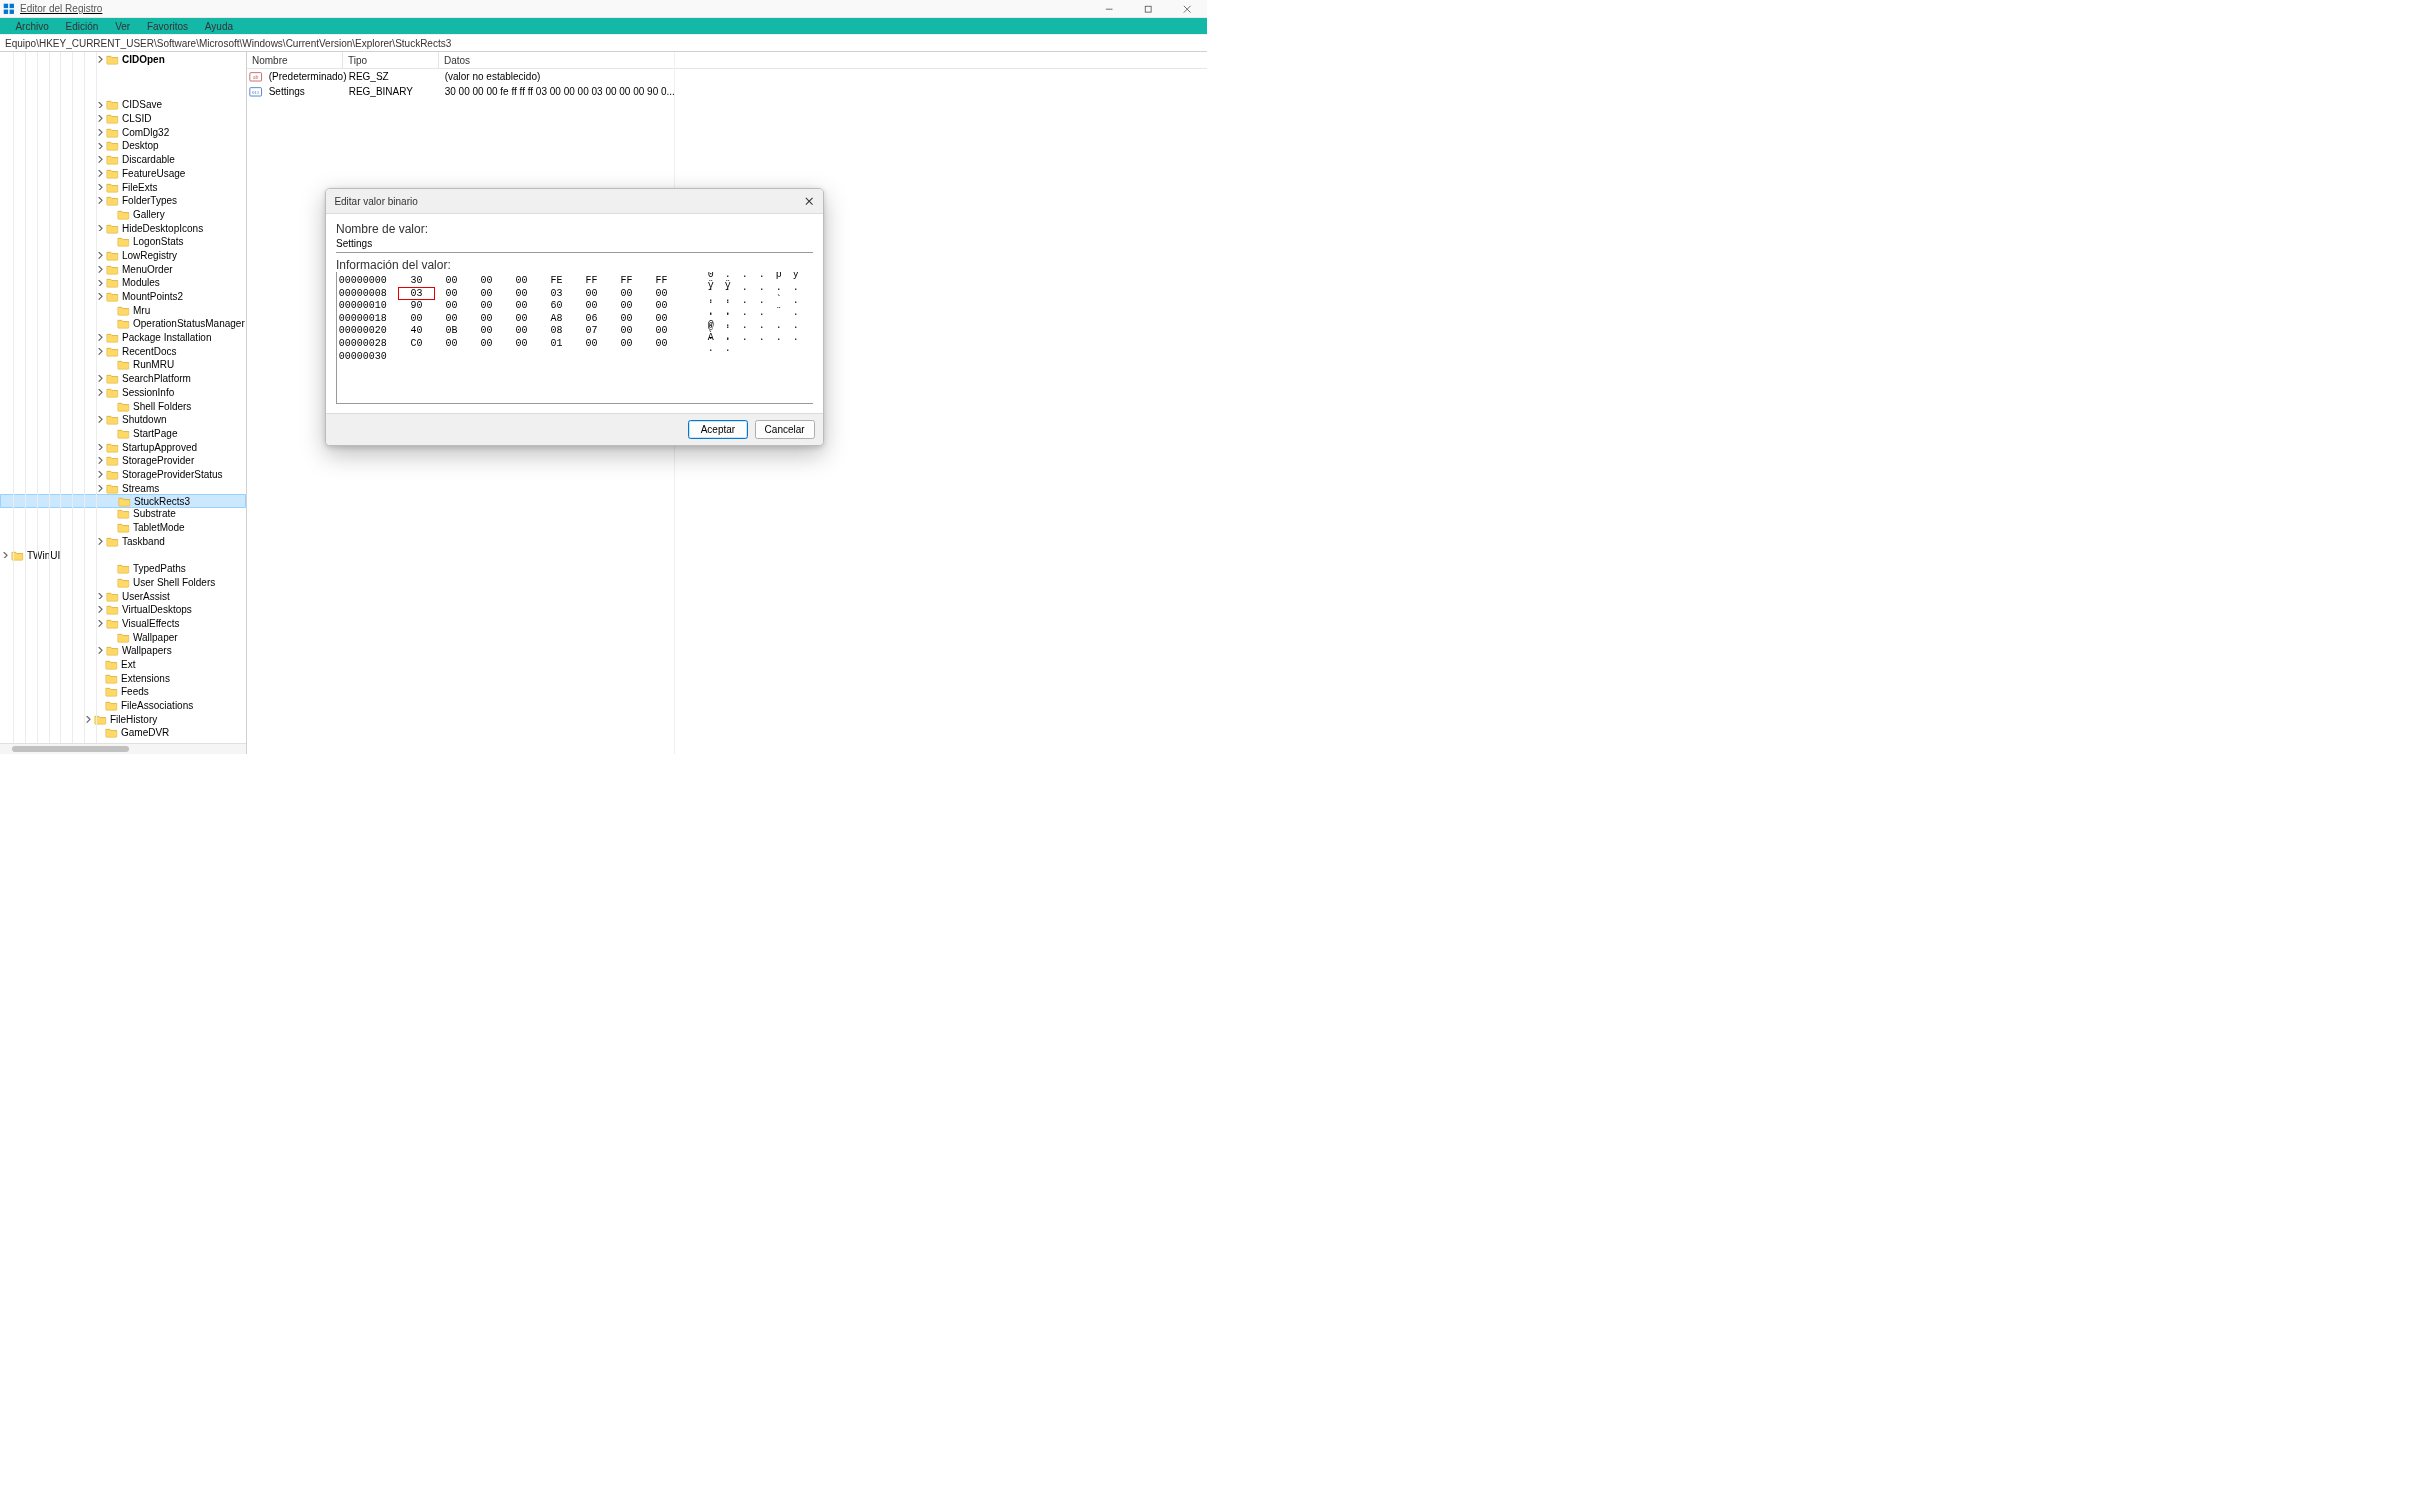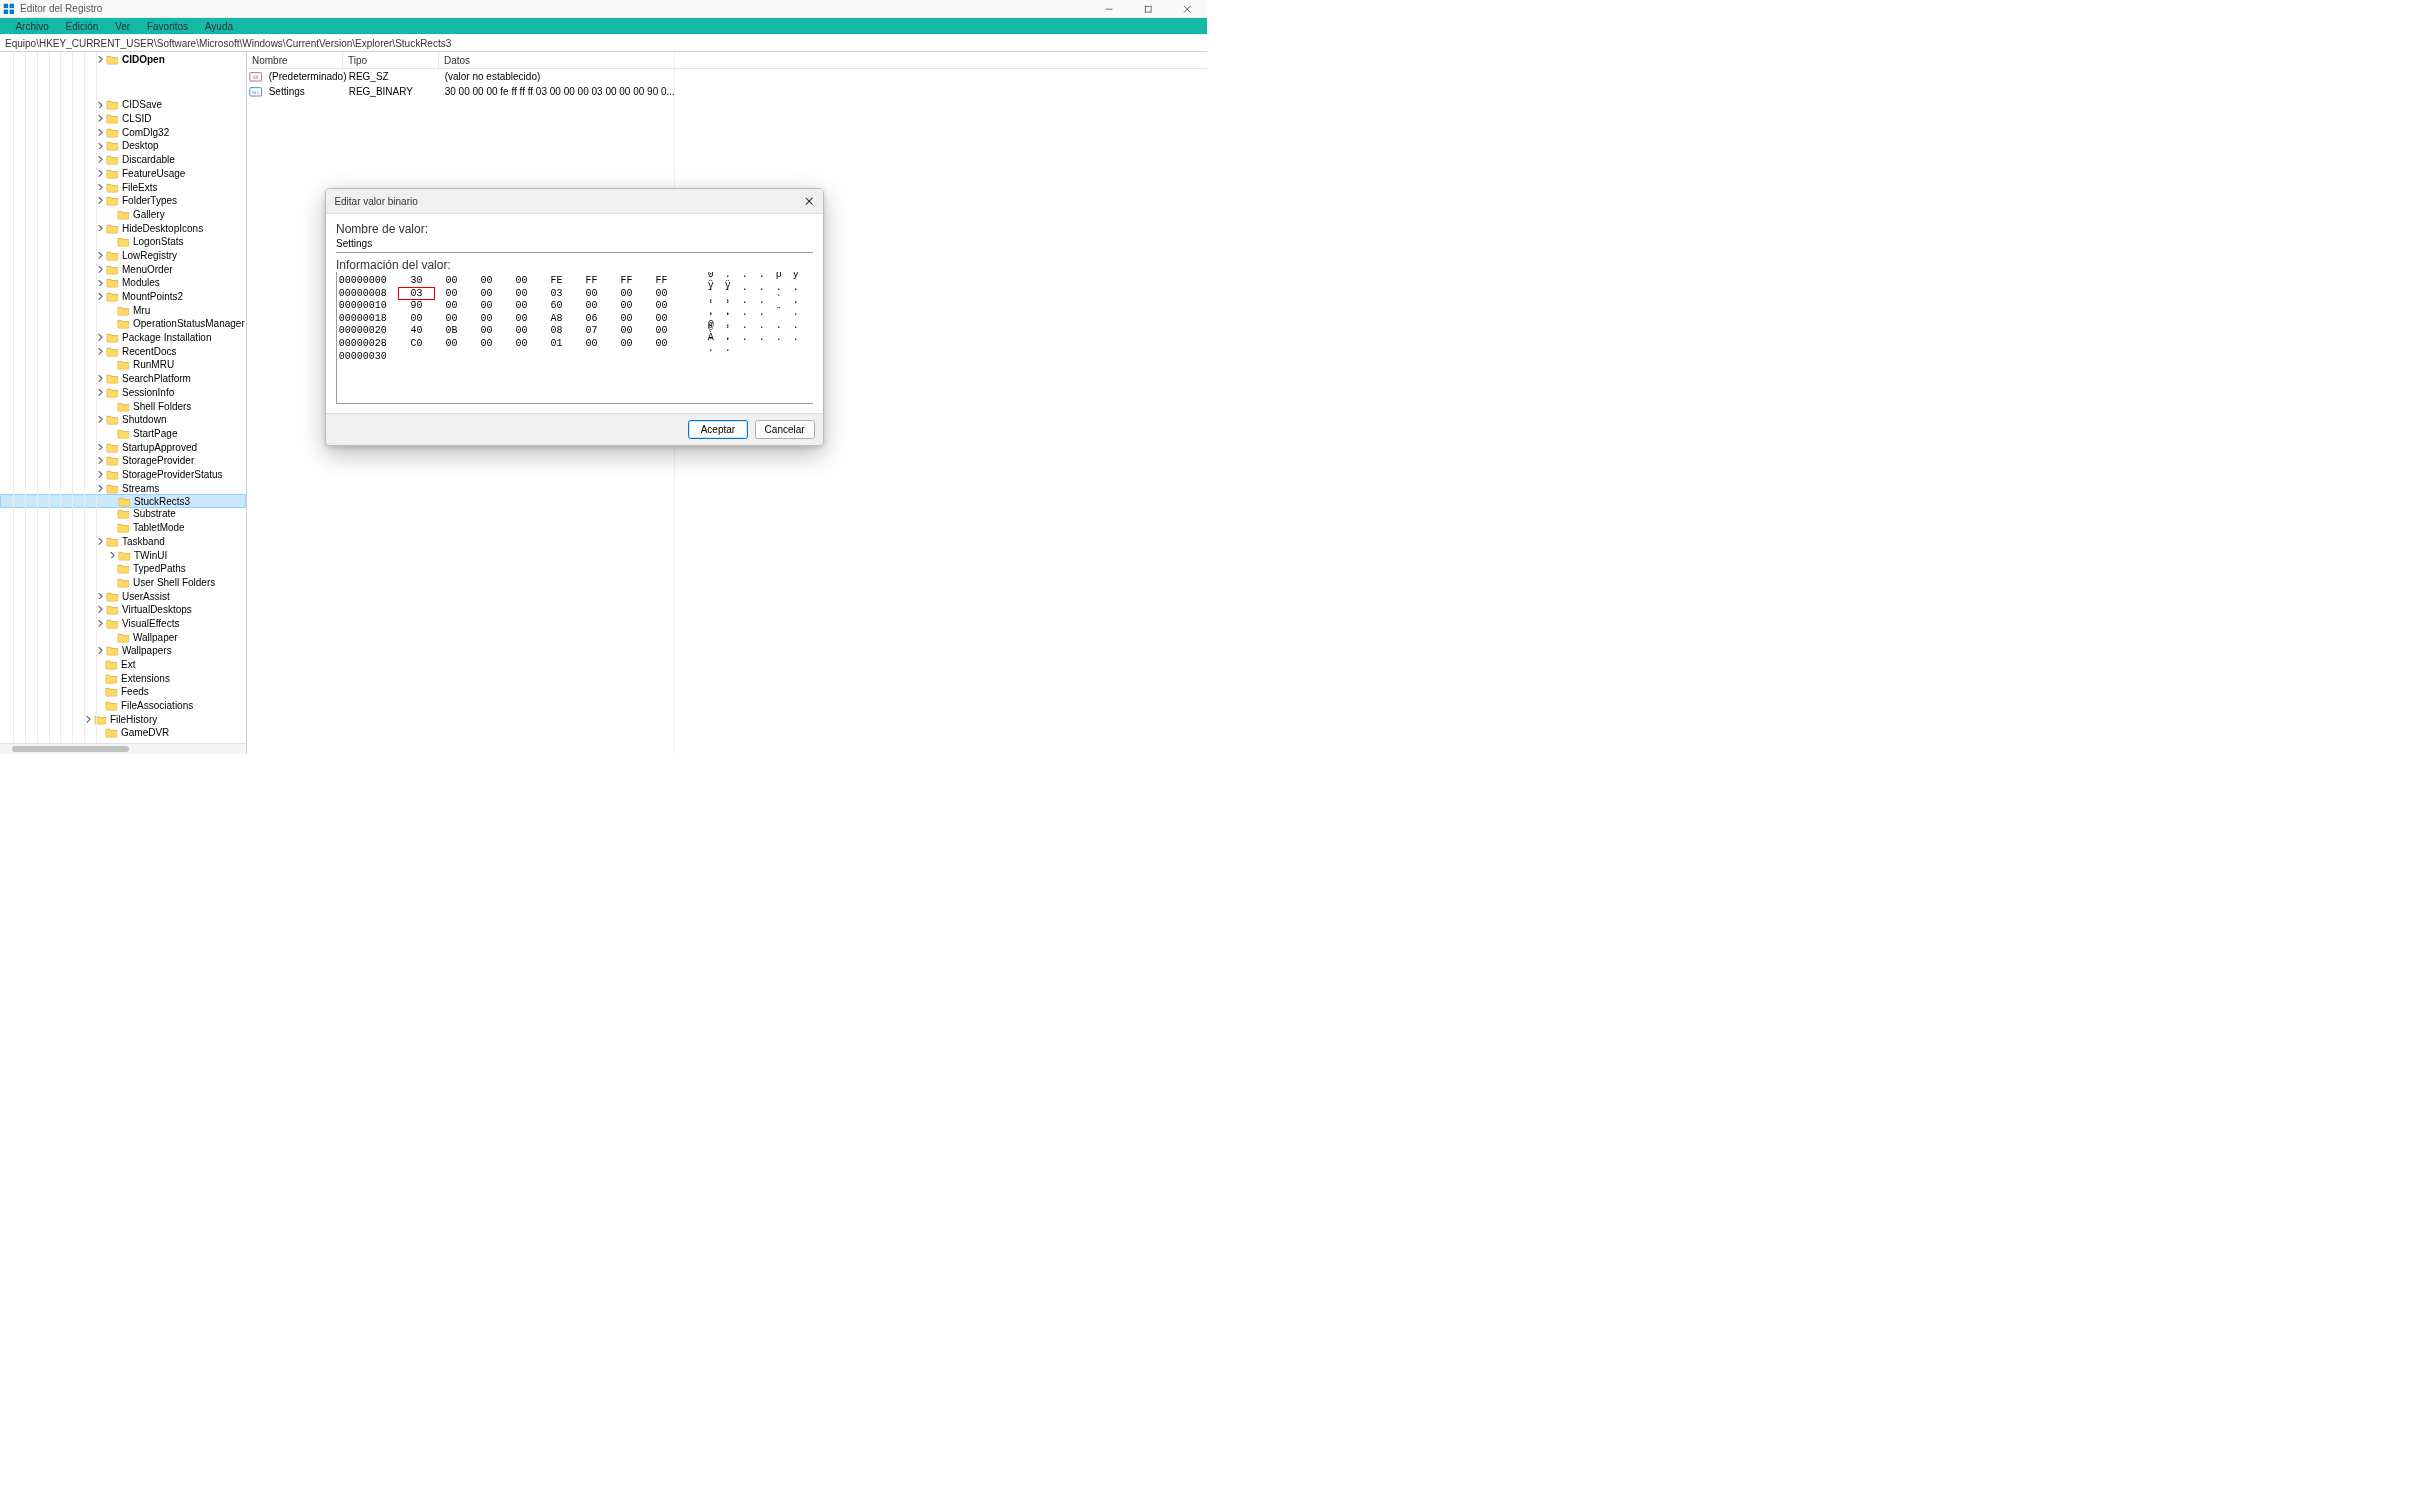--- a/index.html
+++ b/index.html
@@ -15,20 +15,21 @@
   }
   
   .titlebar {
     height: 18.4px;
     background: #f9f9f9;
     border-bottom: 0.8px solid #e8e8e8;
     display: flex;
     align-items: center;
     padding-left: 3.4px;
     position: relative;
+    text-decoration: underline;
   }
   .titlebar .app-icon {
     width: 11.7px; height: 11.7px;
     margin-right: 5px;
     display: inline-flex;
     align-items: center; justify-content: center;
   }
   .titlebar .title { color: #555; font-size: 10px; }
   .win-controls {
     position: absolute;
@@ -745,21 +746,21 @@
             </svg>
           </span>
           <span class="folder-icon">
             <svg viewBox="0 0 16 14">
               <path d="M1 3 h5 l1.5 1.5 H15 V12 a1 1 0 0 1 -1 1 H2 a1 1 0 0 1 -1 -1 Z" fill="#ffd968" stroke="#d6a72a" stroke-width="0.6"></path>
               <path d="M1 3 h5 l1.5 1.5 H15" fill="none" stroke="#d6a72a" stroke-width="0.6"></path>
             </svg>
           </span>
           <span class="label">Taskband</span>
         </div>
-        <div class="tree-row" style="padding-left: 95px; margin-left: 12px;">
+        <div class="tree-row" style="">
           <span class="chevron">
             <svg width="6.7" height="6.7" viewBox="0 0 8 8">
               <path d="M2 0 L6 4 L2 8" fill="none" stroke="#666" stroke-width="1.4"></path>
             </svg>
           </span>
           <span class="folder-icon">
             <svg viewBox="0 0 16 14">
               <path d="M1 3 h5 l1.5 1.5 H15 V12 a1 1 0 0 1 -1 1 H2 a1 1 0 0 1 -1 -1 Z" fill="#ffd968" stroke="#d6a72a" stroke-width="0.6"></path>
               <path d="M1 3 h5 l1.5 1.5 H15" fill="none" stroke="#d6a72a" stroke-width="0.6"></path>
             </svg>

